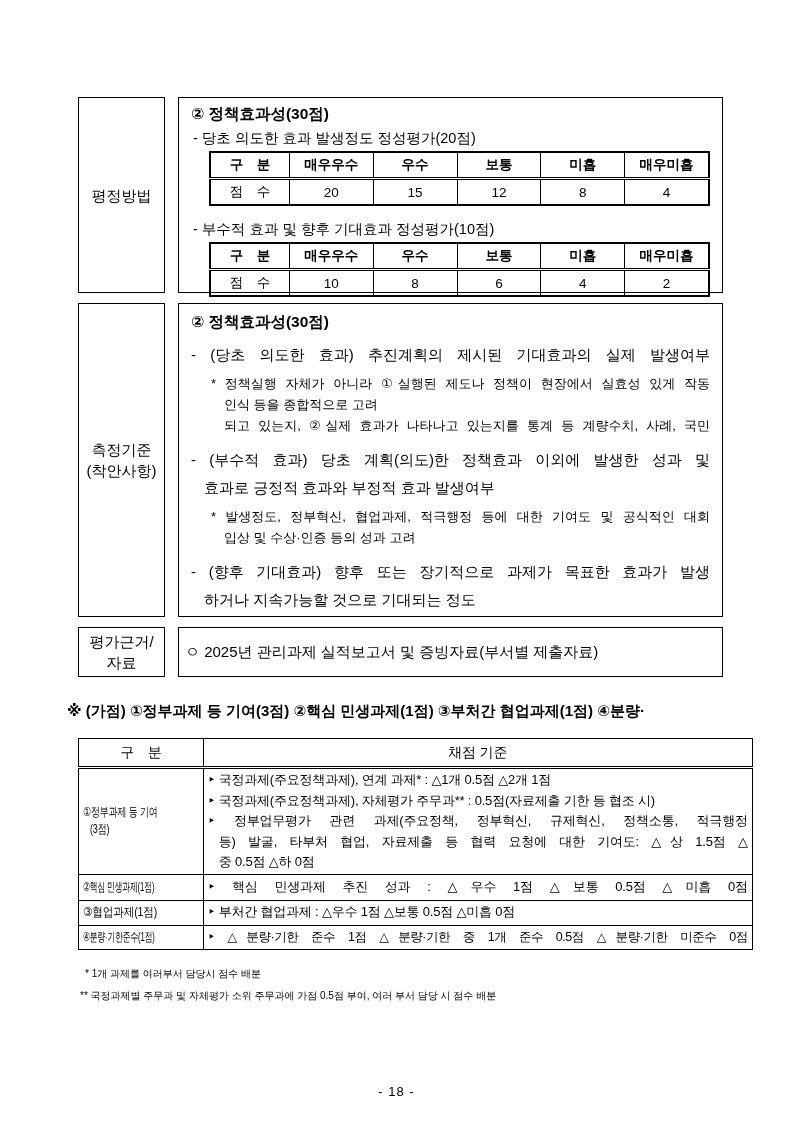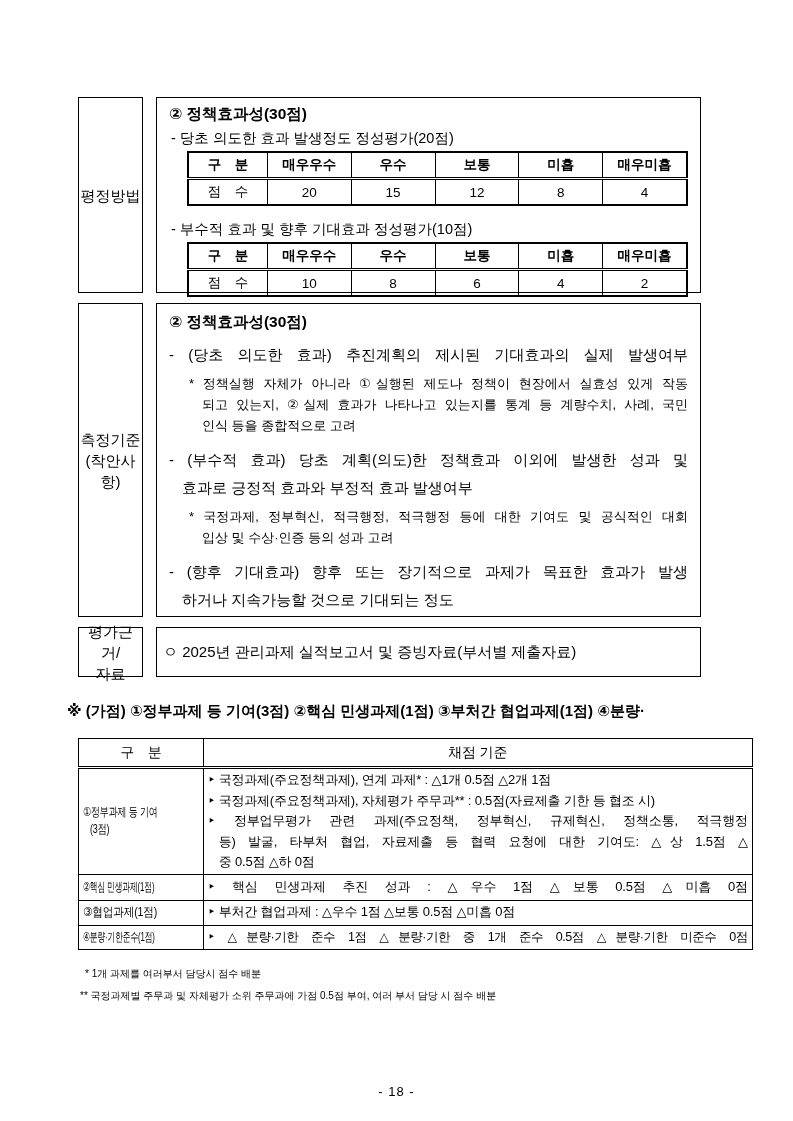--- a/index.html
+++ b/index.html
@@ -1,21 +1,21 @@
 <!DOCTYPE html>
 <html><head>
 <meta charset="utf-8">
 <style>
   html,body{margin:0;padding:0;background:#fff;}
   body{font-family:"Liberation Sans","DejaVu Sans",sans-serif;color:#000;}
   .page{position:relative;width:793px;height:1121px;background:#fff;overflow:hidden;}
 
   
   .row-block{display:flex;margin-left:78px;width:637px;box-sizing:border-box;}
-  .label-box{flex:none;width:65px;margin-right:13px;border:1.5px solid #000;box-sizing:border-box;
+  .label-box{flex:none;width:87px;margin-right:13px;border:1.5px solid #000;box-sizing:border-box;
              display:flex;flex-direction:column;align-items:center;justify-content:center;
              font-size:15px;line-height:21px;text-align:center;}
   .content-box{flex:none;width:545px;border:1.5px solid #000;box-sizing:border-box;padding:6px 12px 0 12px;}
 
   .blk1{margin-top:97px;}
   .blk1 .label-box,.blk1 .content-box{height:196px;}
   .blk2{margin-top:10px;}
   .blk2 .label-box,.blk2 .content-box{height:314px;}
   .blk3{margin-top:10px;}
   .blk3 .label-box,.blk3 .content-box{height:50px;}
@@ -130,25 +130,25 @@
 
   <div class="row-block blk2">
     <div class="label-box">
       <span>측정기준</span>
       <span>(착안사항)</span>
     </div>
     <div class="content-box">
       <div class="sec-title" style="margin-top:2px;">② 정책효과성(30점)</div>
       <div class="dash jl">- (당초 의도한 효과) 추진계획의 제시된 기대효과의 실제 발생여부</div>
       <div class="note jl">* 정책실행 자체가 아니라 ①실행된 제도나 정책이 현장에서 실효성 있게 작동</div>
+      <div class="note-cont">인식 등을 종합적으로 고려</div>
       <div class="note-cont jl">되고 있는지, ②실제 효과가 나타나고 있는지를 통계 등 계량수치, 사례, 국민</div>
-      <div class="note-cont">인식 등을 종합적으로 고려</div>
       <div class="dash jl">- (부수적 효과) 당초 계획(의도)한 정책효과 이외에 발생한 성과 및</div>
       <div class="dash-cont">효과로 긍정적 효과와 부정적 효과 발생여부</div>
-      <div class="note jl">* 국정과제, 정부혁신, 적극행정, 적극행정 등에 대한 기여도 및 공식적인 대회</div>
+      <div class="note jl">* 발생정도, 정부혁신, 협업과제, 적극행정 등에 대한 기여도 및 공식적인 대회</div>
       <div class="note-cont">입상 및 수상·인증 등의 성과 고려</div>
       <div class="dash jl">- (향후 기대효과) 향후 또는 장기적으로 과제가 목표한 효과가 발생</div>
       <div class="dash-cont">하거나 지속가능할 것으로 기대되는 정도</div>
     </div>
   </div>
 
   <div class="row-block blk3">
     <div class="label-box">
       <span>평가근거/</span>
       <span>자료</span>

